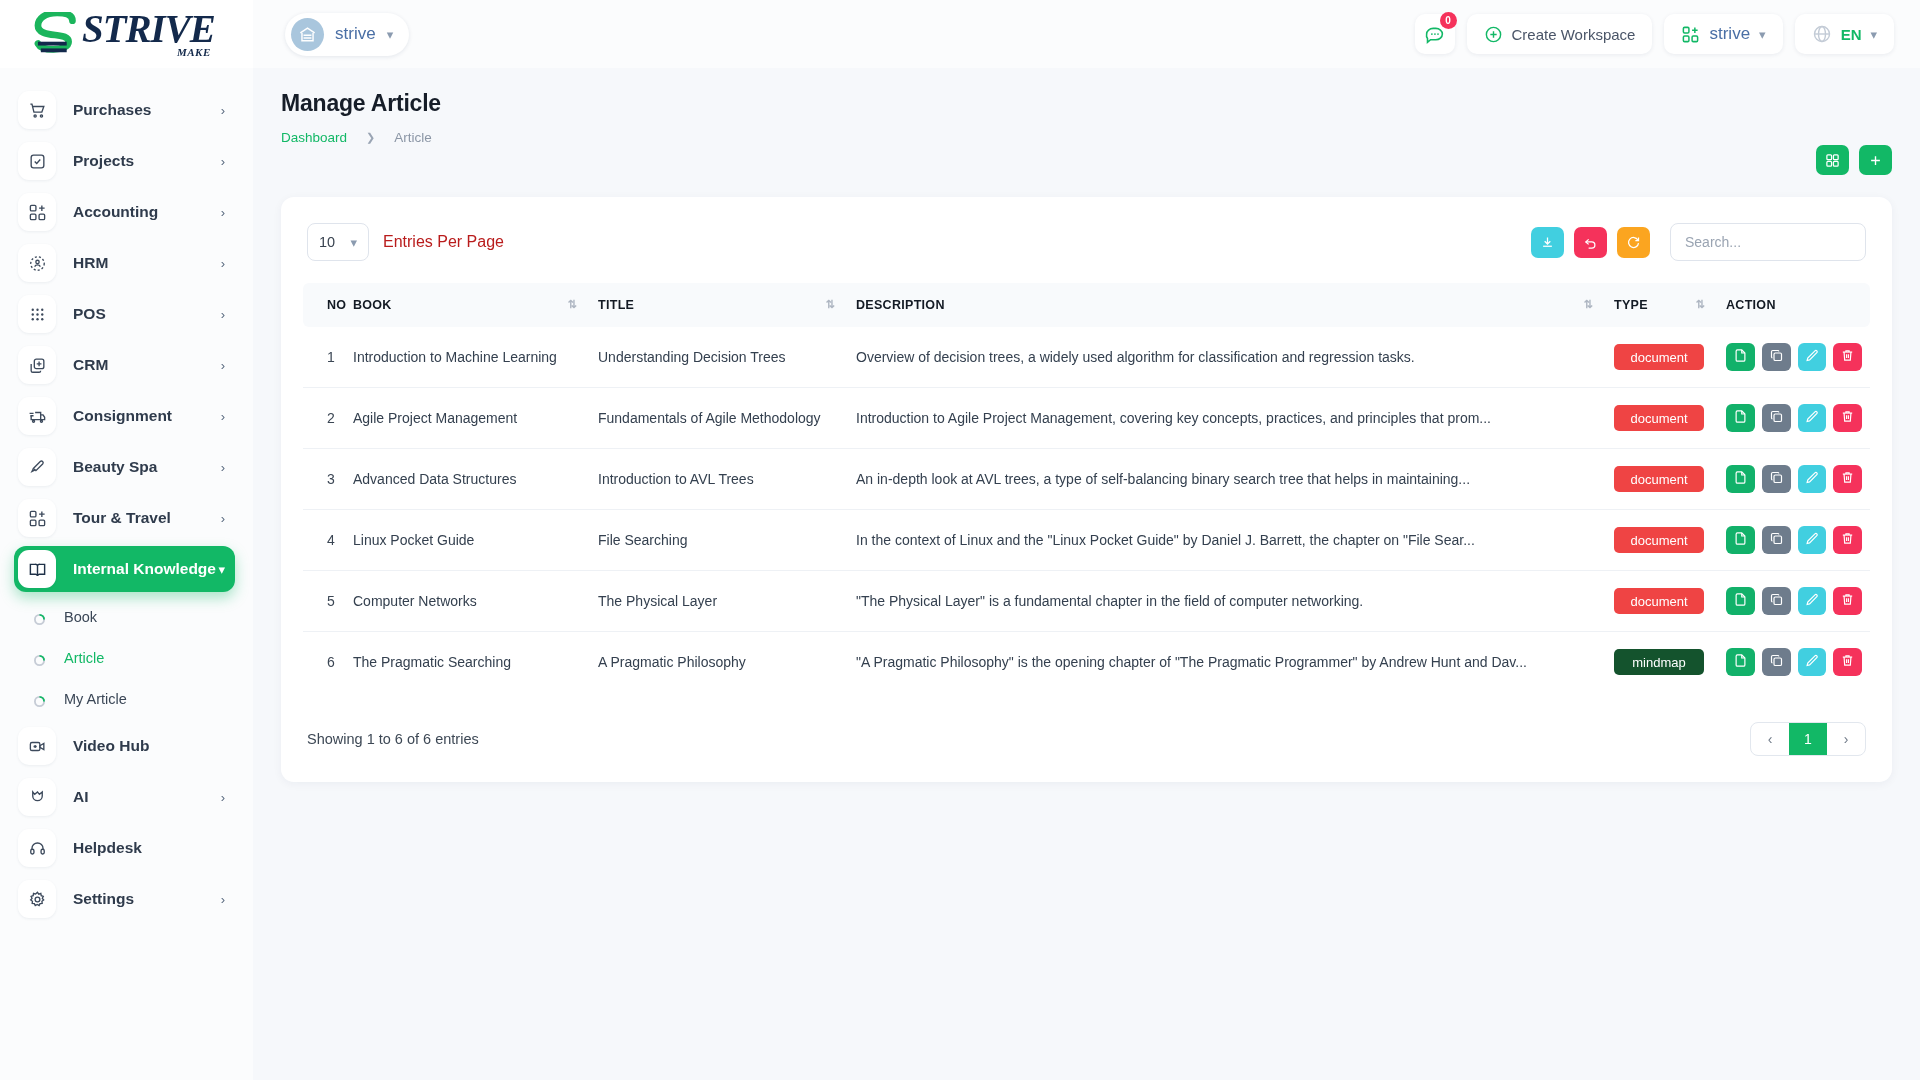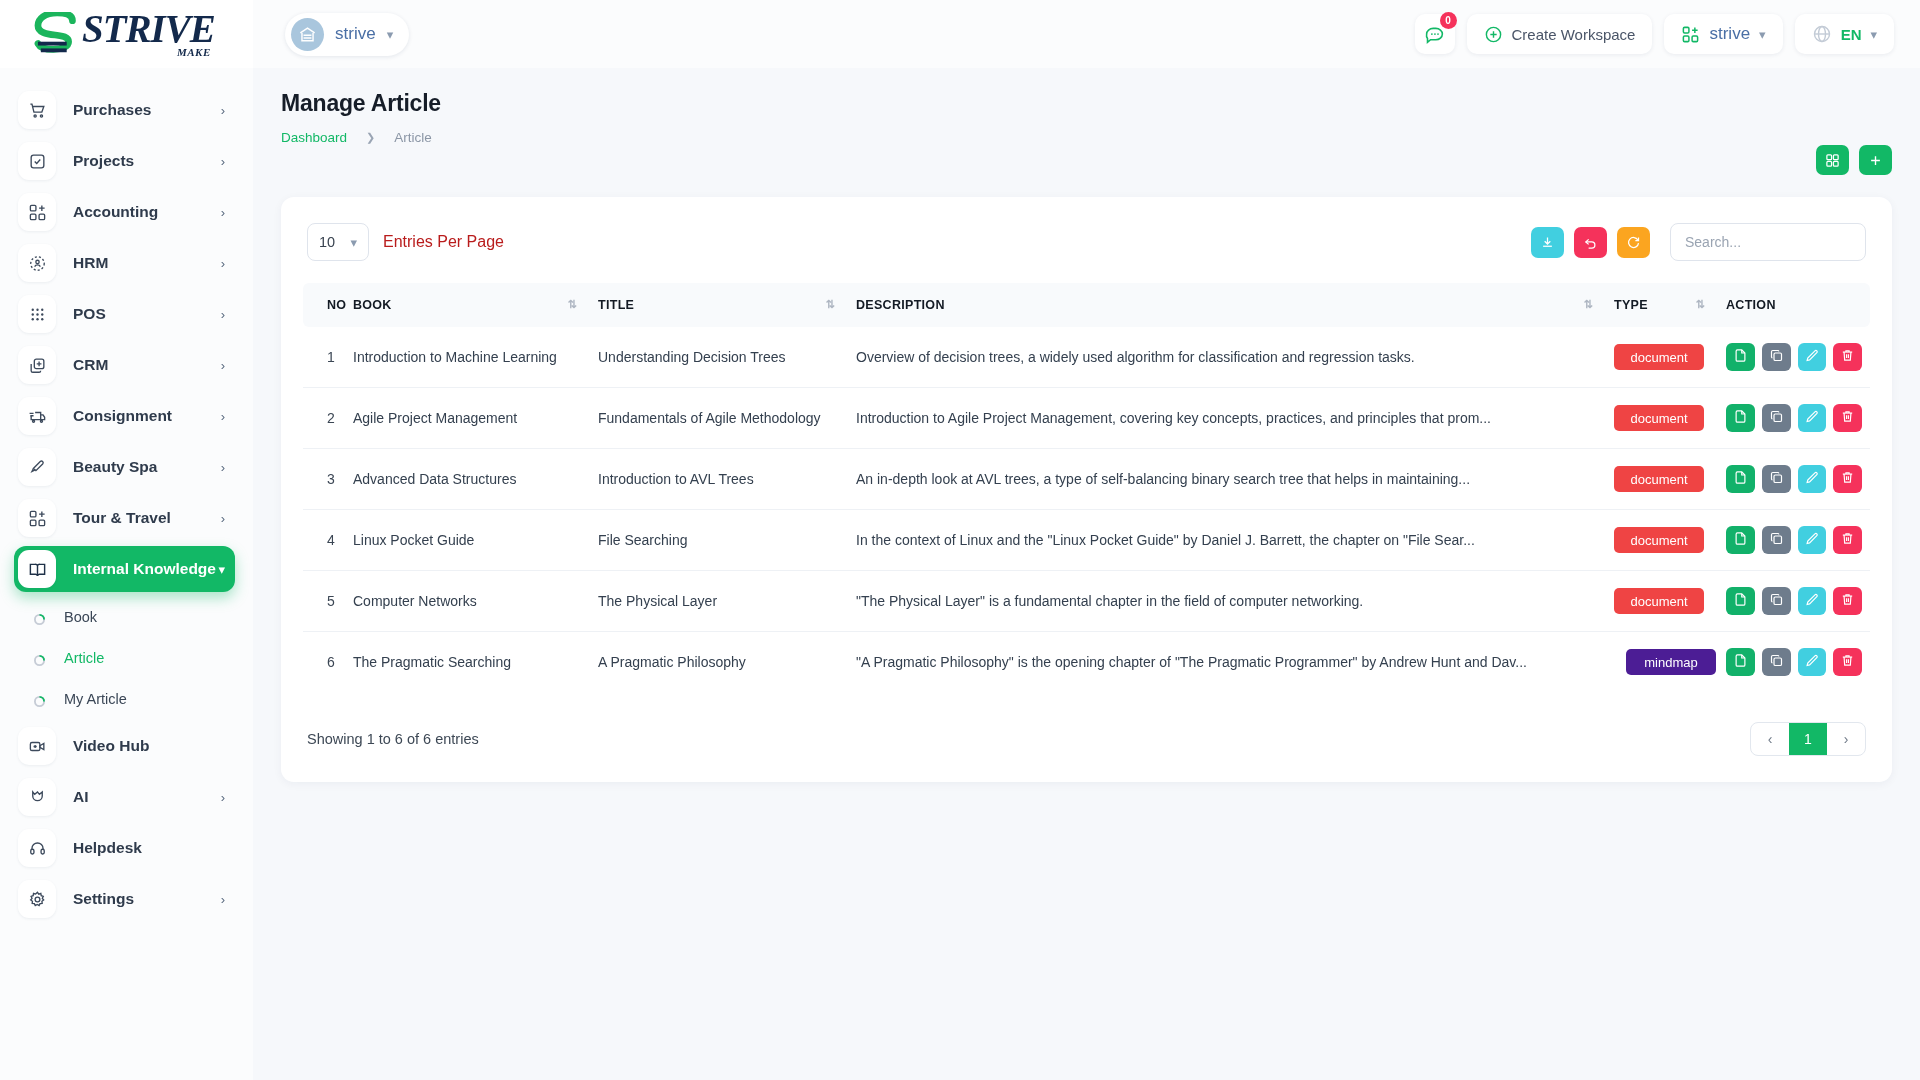--- a/index.html
+++ b/index.html
@@ -192,21 +192,21 @@
   .col-desc  { width: auto; }
   .col-type  { width: 112px; }
   .col-act   { width: 152px; }
 
   .badge {
     display: inline-flex; align-items: center; justify-content: center;
     min-width: 90px; height: 26px; border-radius: 5px;
     color: #fff; font-size: 13px; padding: 0 11px;
   }
   .badge-document { background: #ef4444; }
-  .badge-mindmap  { background: #4c1d95; margin-left: 12px; }
+  .badge-mindmap  { background: #14532d; }
 
   .act-group { display: flex; gap: 7px; }
   .act-btn {
     width: 31px; height: 28px; border-radius: 6px;
     display: flex; align-items: center; justify-content: center; cursor: pointer;
   }
   .act-view { background: #12b16a; }
   .act-copy { background: #6e7c8c; }
   .act-edit { background: #41cfe0; }
   .act-del  { background: #f5325b; }

